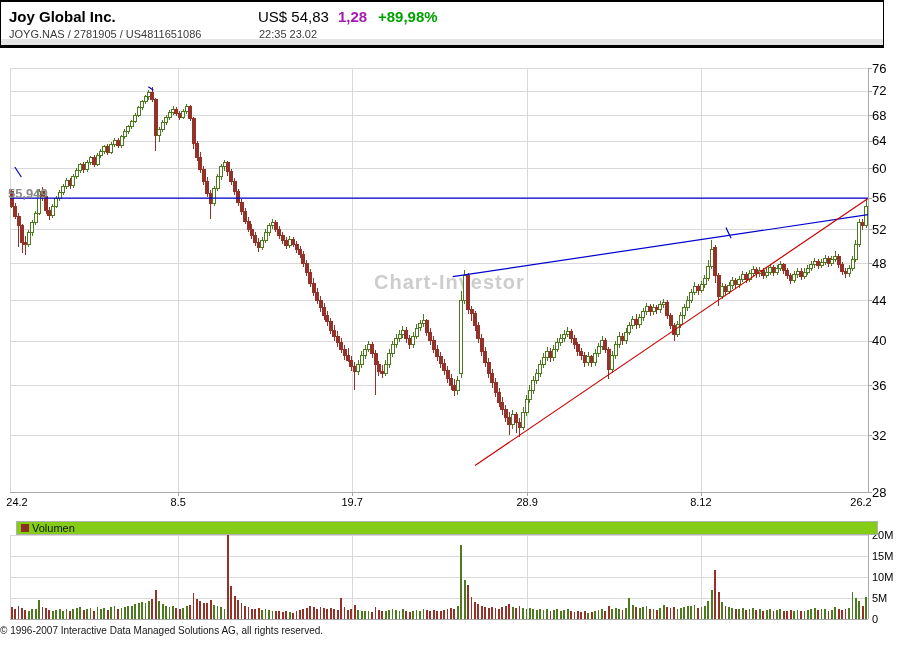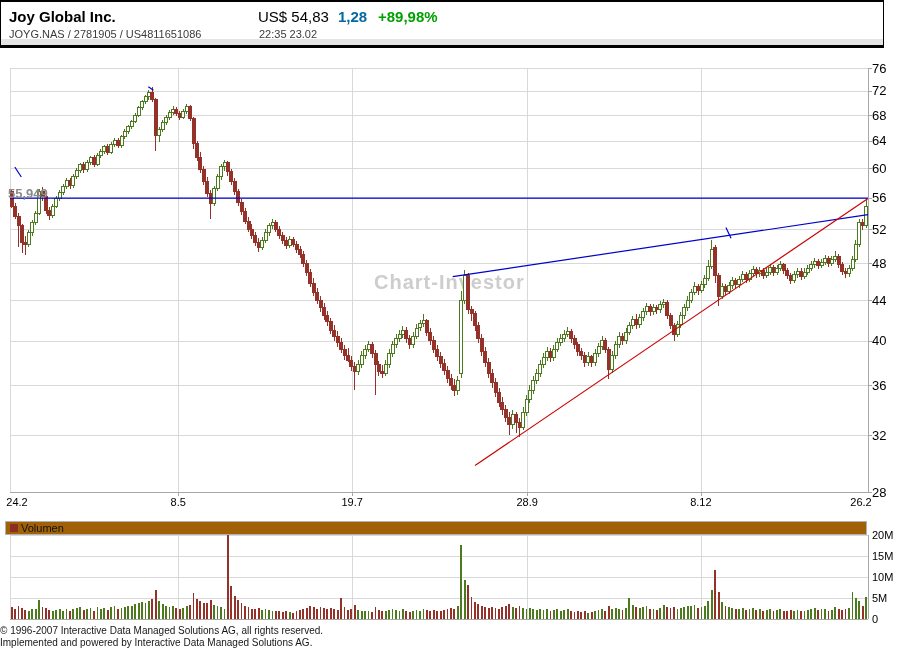--- a/index.html
+++ b/index.html
@@ -13,21 +13,21 @@
   .h-price{position:absolute;left:257px;top:6px;font-size:15px;font-weight:normal}
   .h-chg{position:absolute;left:337px;top:6px;font-size:15px;font-weight:bold}
   .h-chgp{position:absolute;left:377px;top:6px;font-size:15px;font-weight:bold}
   .h-ids{position:absolute;left:8px;top:26px;font-size:11px;color:#3a3a3a}
   .h-time{position:absolute;left:258px;top:26px;font-size:11px;color:#3a3a3a}
   .watermark{position:absolute;left:374px;top:271px;width:140px;font-size:20px;font-weight:bold;
              color:#cdcdcd;letter-spacing:1px;z-index:0;white-space:nowrap}
   #chart-svg{position:absolute;left:0;top:0;z-index:1}
   .hline-label{position:absolute;left:8px;top:186px;font-size:13px;font-weight:bold;
                color:#8a8a8a;z-index:2}
-  .vol-legend{position:absolute;left:5px;top:521px;width:860px;height:12px;background:#a16207;
+  .vol-legend{position:absolute;left:16px;top:521px;width:860px;height:12px;background:#84cc16;
               border:1px solid #b2b2b2;z-index:2;display:flex;align-items:center}
   .vol-swatch{display:inline-block;width:8px;height:8px;background:#8e2d26;margin-left:4px}
   .vol-label{font-size:11px;color:#111;margin-left:3px;line-height:11px}
   .footer{position:absolute;left:0;top:625px;width:100%;text-align:left;font-size:10px;
           line-height:12px;color:#161616;z-index:2}
 </style>
 </head>
 <body>
 
 <div class="watermark">Chart-Investor</div>
@@ -869,29 +869,28 @@
       <text x="872" y="581" font-size="11" fill="#000000" font-family="&quot;Liberation Sans&quot;,sans-serif">10M</text>
       <text x="872" y="602" font-size="11" fill="#000000" font-family="&quot;Liberation Sans&quot;,sans-serif">5M</text>
       <text x="872" y="623" font-size="11" fill="#000000" font-family="&quot;Liberation Sans&quot;,sans-serif">0</text>
     </g>
   </svg>
 
 <div class="header">
   <div class="gray-strip"></div>
   <span class="h-title">Joy Global Inc.</span>
   <span class="h-price">US$ 54,83</span>
-  <span class="h-chg" style="color: #0369a1;">1,28</span>
+  <span class="h-chg" style="color: #a21caf;">1,28</span>
   <span class="h-chgp" style="color: rgb(0, 160, 0);">+89,98%</span>
   <span class="h-ids">JOYG.NAS   /   2781905   /   US4811651086</span>
   <span class="h-time">22:35   23.02</span>
 </div>
 
 <div class="hline-label">55,949</div>
 
 <div class="vol-legend">
   <span class="vol-swatch"></span>
   <span class="vol-label">Volumen</span>
 </div>
 
 <div class="footer">
   <div>© 1996-2007 Interactive Data Managed Solutions  AG, all rights reserved.</div>
-  <div>Implemented and powered by Interactive Data Managed Solutions  AG.</div>
 </div>
 
 </body></html>

